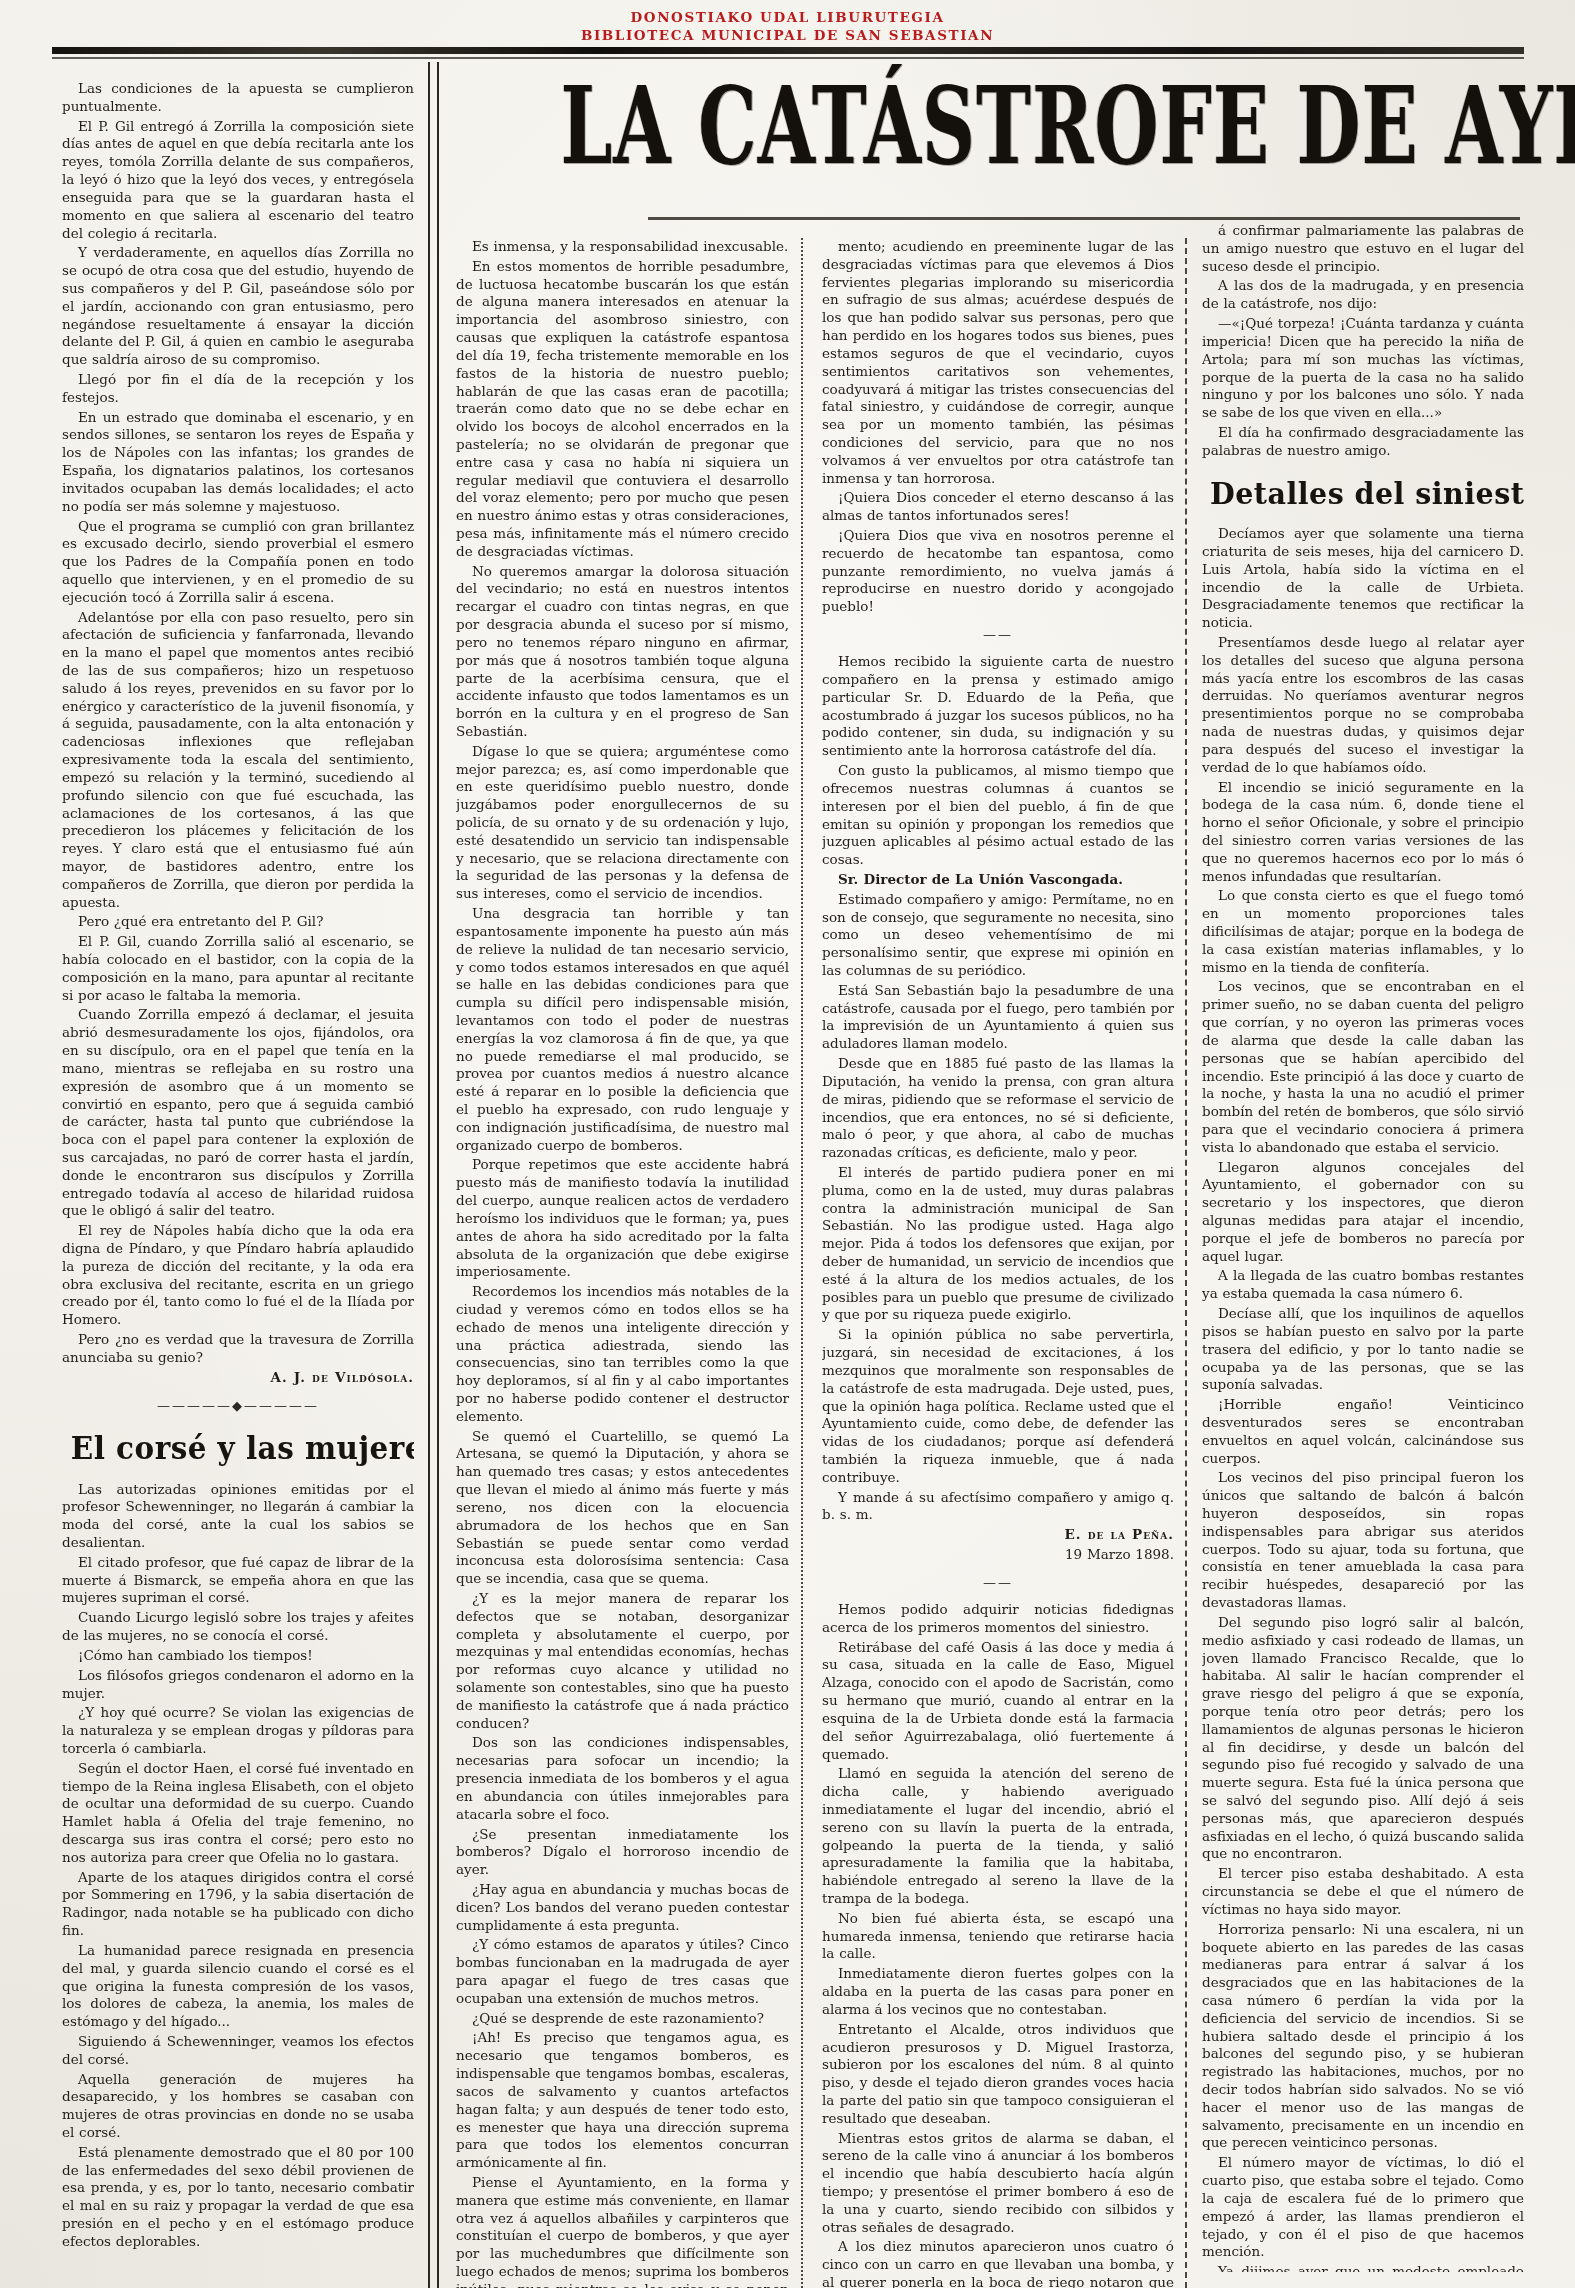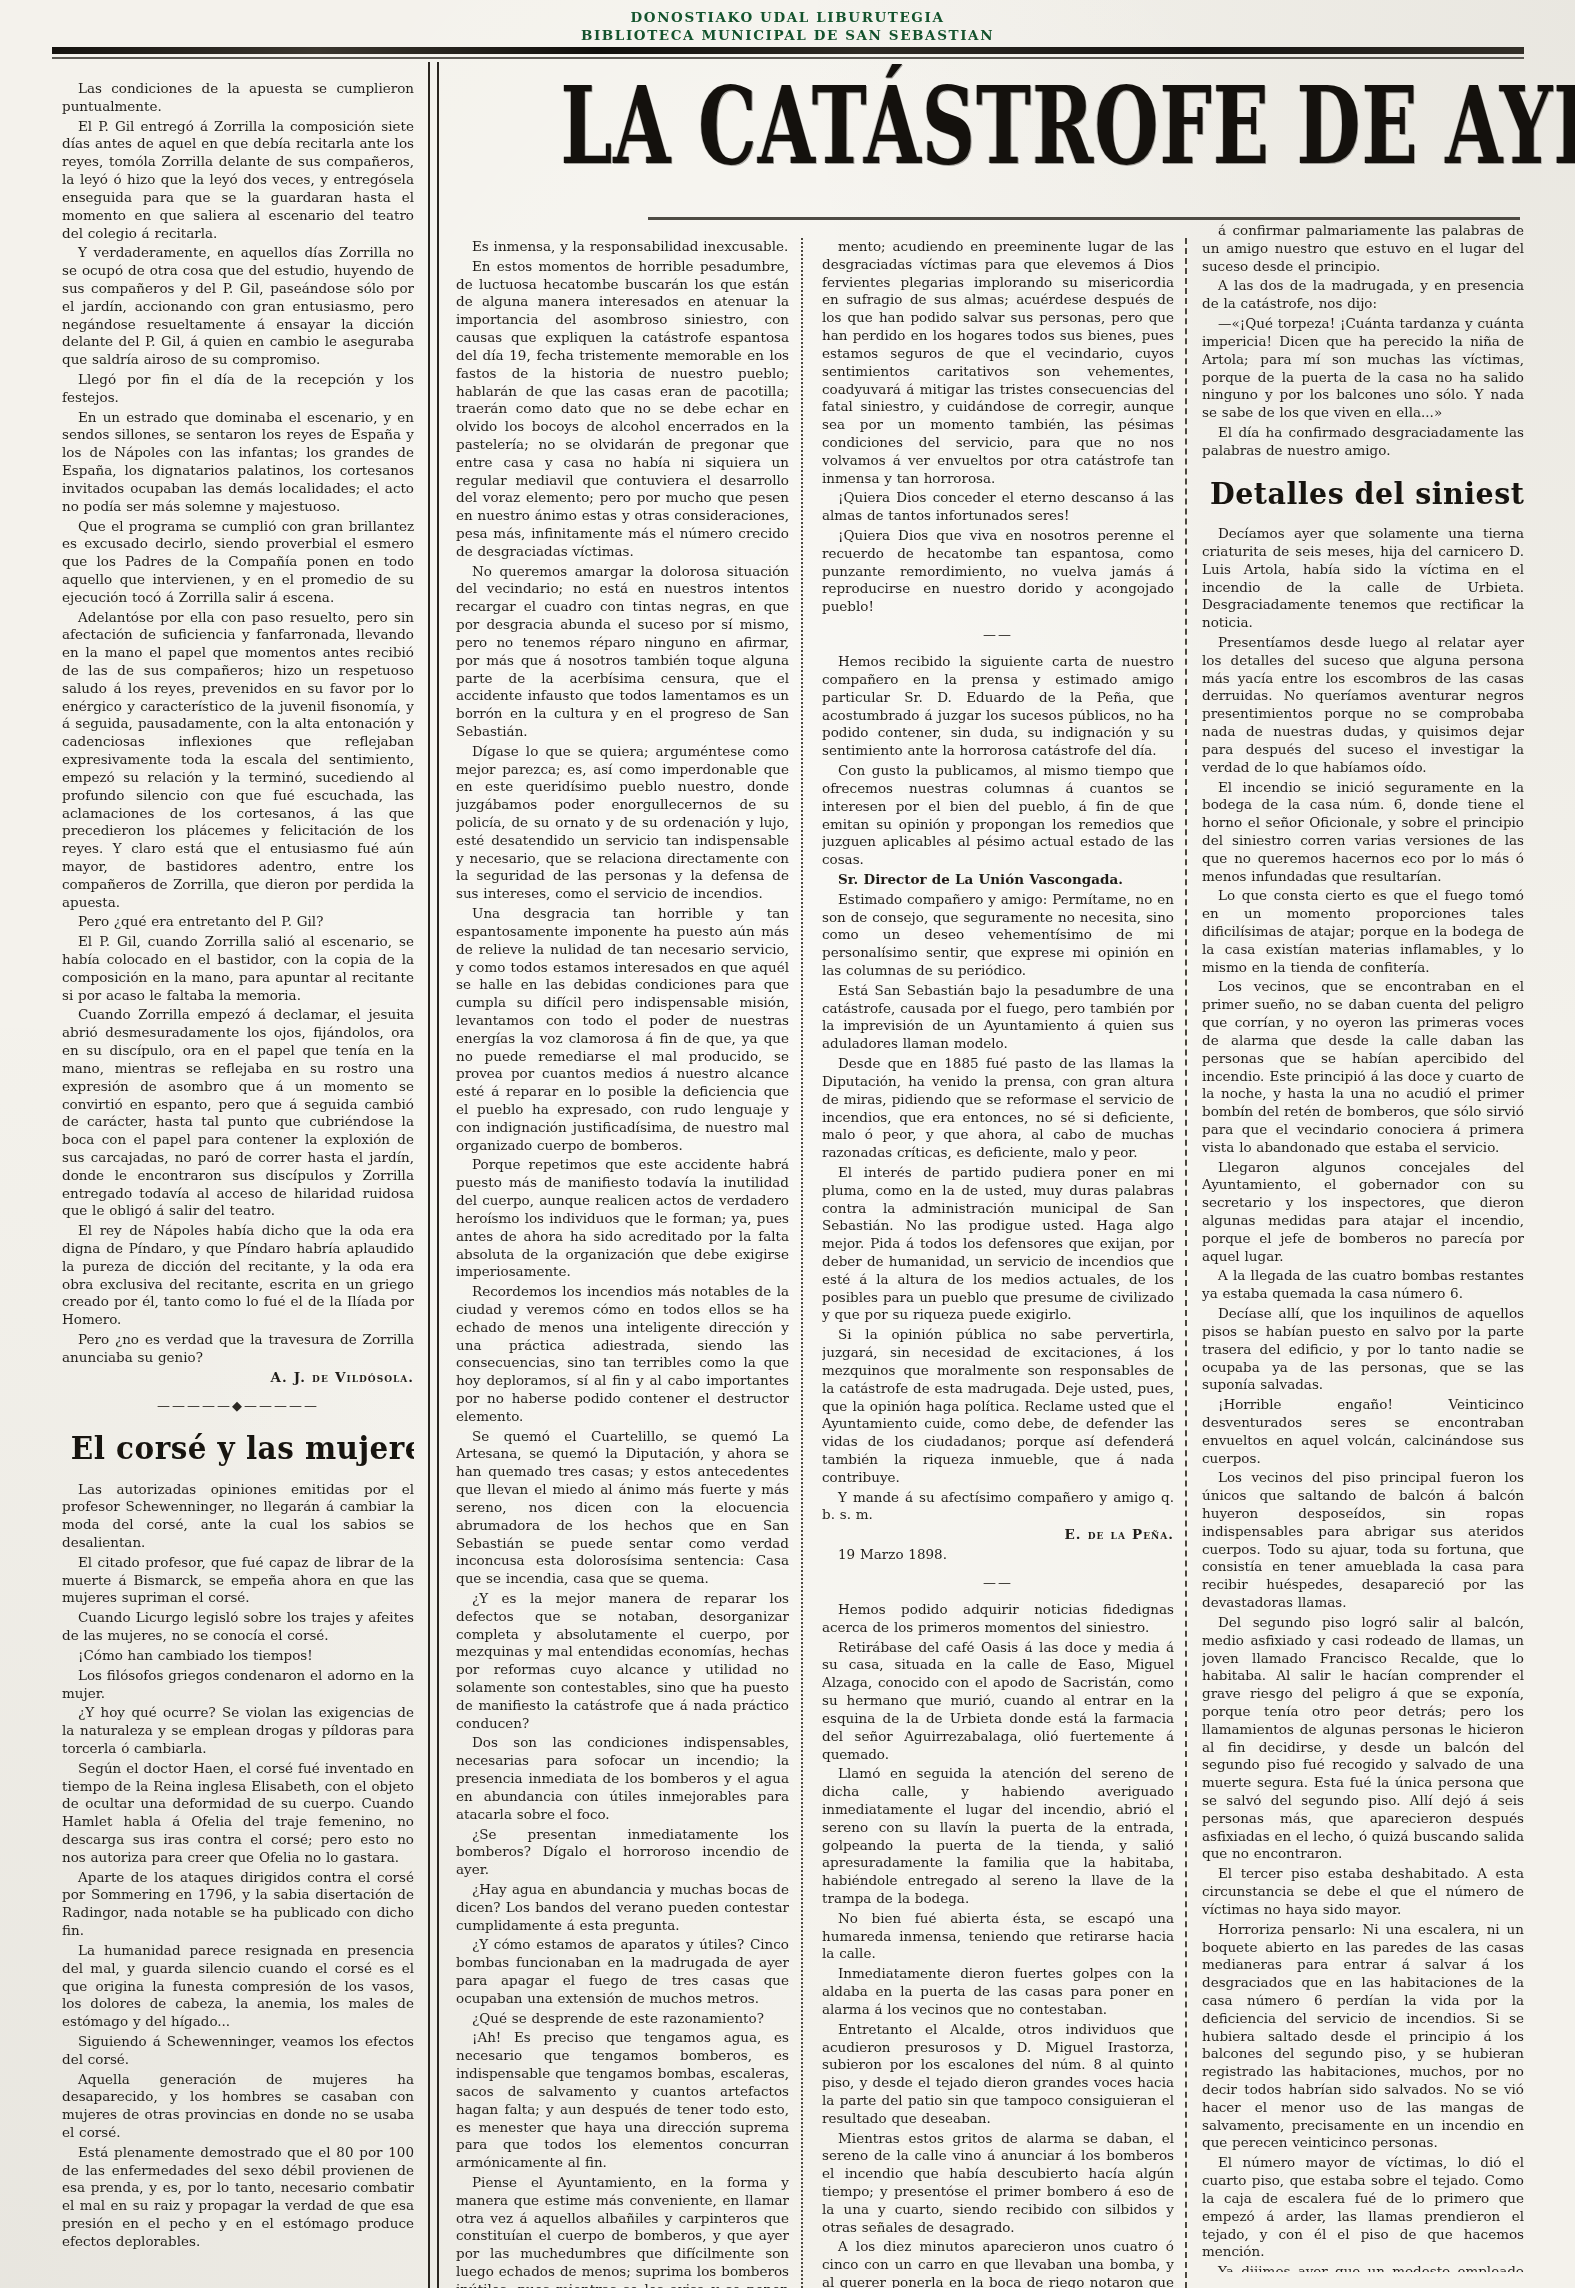--- a/index.html
+++ b/index.html
@@ -8,21 +8,21 @@
     background:
       radial-gradient(ellipse at 50% 40%, rgba(255,255,255,.5), rgba(0,0,0,0) 60%),
       radial-gradient(ellipse at 0% 100%, rgba(90,85,70,.08), rgba(0,0,0,0) 40%),
       radial-gradient(ellipse at 100% 0%, rgba(90,85,70,.07), rgba(0,0,0,0) 35%),
       #f4f2ec;
     font-family:"DejaVu Serif", serif;
     color:#201d19;
   }
   .abs{position:absolute;}
   .stamp{left:0;top:8px;width:100%;text-align:center;line-height:1.35;}
-  .stamp div{font-size:13.5px;font-weight:bold;letter-spacing:1.6px;color:#14532d;}
+  .stamp div{font-size:13.5px;font-weight:bold;letter-spacing:1.6px;color:#b91c1c;}
   .toprule{left:52px;top:47px;width:1472px;height:7px;
     background:linear-gradient(90deg,#15130f,#3a362e 18%,#100e0b 37%,#2e2a24 55%,#141210 78%,#332f28);}
   .toprule2{left:52px;top:57px;width:1472px;height:2px;background:#2b2823;opacity:.75;}
 
   .masthead{left:452px;top:66px;width:1072px;height:148px;text-align:center;white-space:nowrap;}
   .masthead span{
     display:inline-block;font-size:88px;font-weight:bold;letter-spacing:1px;
     transform:scaleX(.84) scaleY(1.22);transform-origin:50% 20%;
     color:#14110d;text-shadow:1px 1px 0 rgba(20,17,13,.35), -1px 0 0 rgba(20,17,13,.2);
   }
@@ -35,21 +35,21 @@
   .c3{left:822px;top:238px;width:352px;height:2050px;}
   .c4{left:1202px;top:222px;width:322px;height:2050px;}
 
   .vrule-double{left:428px;top:62px;width:7px;height:2226px;
     border-left:2px solid #2a2620;border-right:2px solid #2a2620;}
   .vrule-dot1{left:801px;top:238px;width:0;height:2050px;border-left:2px dotted #4a463e;}
   .vrule-dot2{left:1185px;top:238px;width:0;height:2050px;border-left:2px dashed #4a463e;}
 
   .sig{text-align:right;font-variant:small-caps;font-weight:bold;letter-spacing:1px;
        margin:4px 28px 6px 0;text-indent:0;}
-  .dateline{text-align:left;margin:2px 0 4px 0;text-indent:16px;}
+  .dateline{text-align:right;margin:2px 0 4px 0;text-indent:16px;}
   .divider{text-align:center;color:#2c2923;font-family:"DejaVu Sans", sans-serif;
        letter-spacing:2px;margin:10px 0;font-size:13px;}
   .h-article{font-weight:bold;text-align:center;margin:14px 0 12px 0;
        transform:scaleX(.95);transform-origin:center;white-space:nowrap;
        color:#17140f;}
   .h-corse{font-size:31px;letter-spacing:.5px;}
   .h-detalles{font-size:30px;letter-spacing:.5px;}
   .salutation{margin:8px 0 6px 0;text-indent:16px;font-weight:bold;}
 </style>
 </head>

